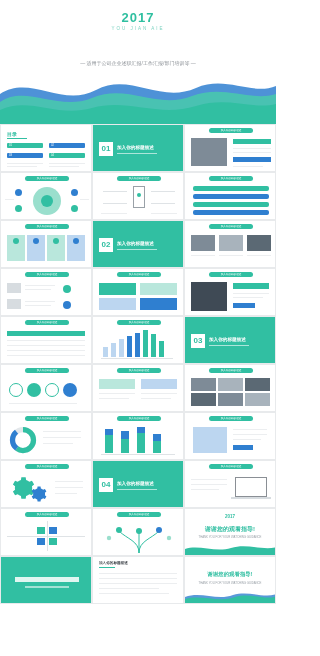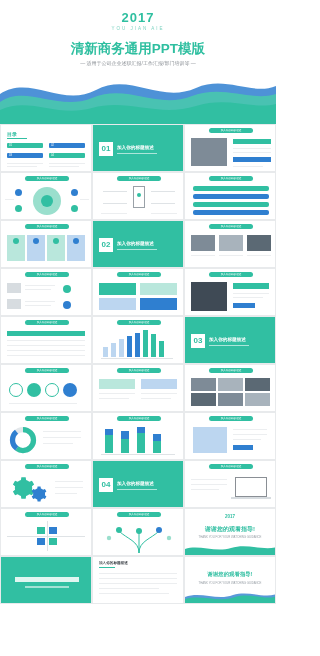--- a/index.html
+++ b/index.html
@@ -96,21 +96,20 @@
   .img-ph.l { background:#a8b3bc; }
 </style>
 </head>
 <body>
 
 <div class="page">
 
   <div class="cover">
     <div class="cover-year">2017</div>
     <div class="cover-sub">YOU JIAN AIE</div>
-    <div class="cover-title">清新商务通用PPT模版</div>
     <div class="cover-desc">— 适用于公司企业述职汇报/工作汇报/部门培训等 —</div>
     <svg class="cover-waves" viewBox="0 0 276 56" preserveAspectRatio="none">
       <path d="M0,26 C30,6 62,40 96,22 C130,4 160,36 196,20 C226,7 252,28 276,18 L276,56 L0,56 Z" fill="#2f7fd0" opacity="0.85"></path>
       <path d="M0,34 C26,16 58,44 92,30 C128,15 156,42 192,28 C224,16 250,34 276,26 L276,56 L0,56 Z" fill="#49c8ae" opacity="0.9"></path>
       <path d="M0,42 C30,28 56,50 92,40 C128,30 158,50 196,38 C228,28 252,42 276,36 L276,56 L0,56 Z" fill="#31bfa2"></path>
     </svg>
   </div>
 
   <div class="grid">
 

